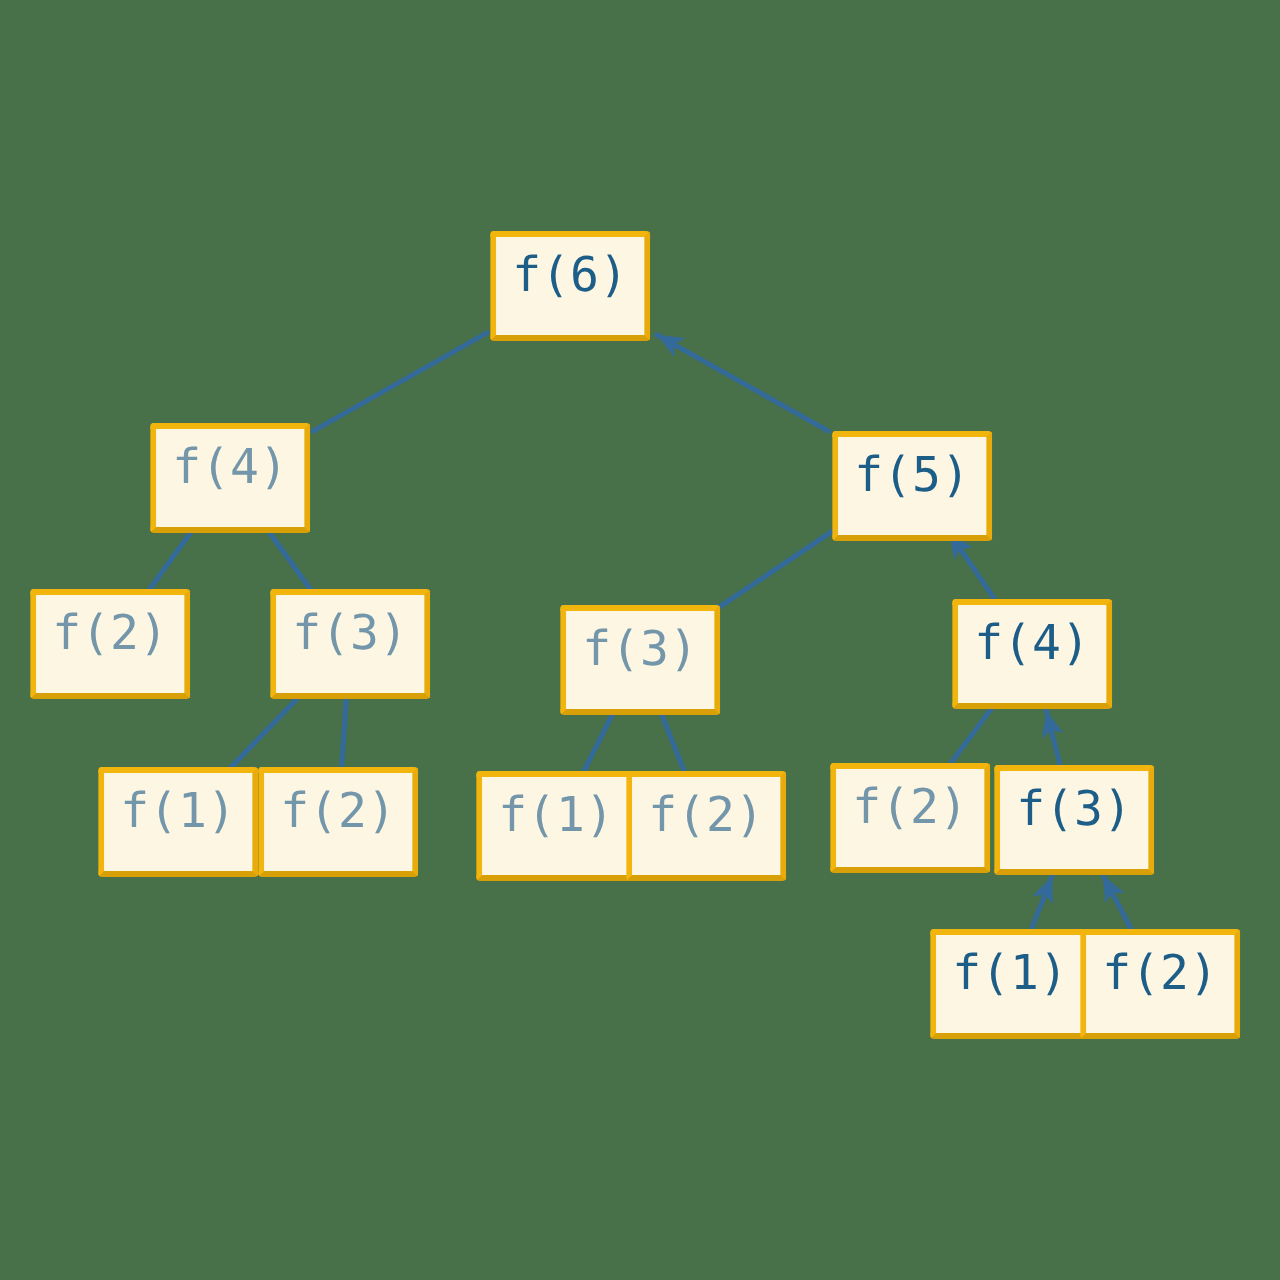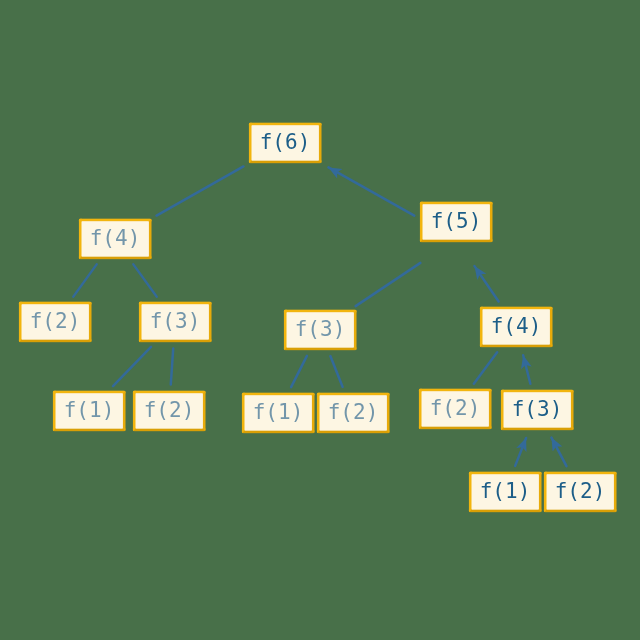--- a/index.html
+++ b/index.html
@@ -22,22 +22,22 @@
     width: 640px; height: 640px;
   }
   .node {
     position: absolute;
     transform: translate(-50%, -50%);
     background: #fdf6e3;
     border: 3px solid #f2b50e;
     border-bottom-color: #d99f06;
     border-right-color: #e8ab0a;
     border-radius: 2px;
-    padding: 4px 8px 5px 8px;
-    font-size: 21px;
+    padding: 4px 8px 15px 8px;
+    font-size: 24px;
     line-height: 1.25;
     white-space: nowrap;
     user-select: none;
   }
   .node.active { color: #1d5e88; }
   .node.faded  { color: #7396aa; }
   .edge-line { stroke: #336a9a; stroke-width: 2.5; stroke-linecap: round; }
 </style>
 </head>
 <body>
@@ -59,21 +59,21 @@
       <line x1="498.6427063248782" y1="301.5426359431547" x2="474.48396732440483" y2="266.1098187424604" class="edge-line" marker-end="url(#arrowhead)"></line>
       <line x1="306.9174549749347" y1="355.85360088286717" x2="291.0825450250653" y2="387.14639911713283" class="edge-line"></line>
       <line x1="330.3673598472549" y1="356.07548082794415" x2="342.6326401527451" y2="386.92451917205585" class="edge-line"></line>
       <line x1="497.16881412197534" y1="352.31405314750856" x2="473.83118587802466" y2="383.68594685249144" class="edge-line"></line>
       <line x1="530.3415554928566" y1="383.683290757481" x2="523.1490103468739" y2="355.2556123233586" class="edge-line" marker-end="url(#arrowhead)"></line>
       <line x1="515.1812549139163" y1="465.91053428308965" x2="526.0916601147784" y2="437.9526209558805" class="edge-line" marker-end="url(#arrowhead)"></line>
       <line x1="566.4635369137616" y1="466.18627969601044" x2="551.4652841149846" y2="437.5849604053194" class="edge-line" marker-end="url(#arrowhead)"></line>
     </svg>
 <div class="node active" style="left: 285px; top: 143px;">f(6)</div>
     <div class="node faded" style="left: 115px; top: 239px;">f(4)</div>
-    <div class="node active" style="left: 456px; top: 222px;">f(5)</div>
+    <div class="node active" style="left: 456px; top: 243px;">f(5)</div>
     <div class="node faded" style="left: 55px; top: 322px;">f(2)</div>
     <div class="node faded" style="left: 175px; top: 322px;">f(3)</div>
     <div class="node faded" style="left: 89px; top: 411px;">f(1)</div>
     <div class="node faded" style="left: 169px; top: 411px;">f(2)</div>
     <div class="node faded" style="left: 320px; top: 330px;">f(3)</div>
     <div class="node active" style="left: 516px; top: 327px;">f(4)</div>
     <div class="node faded" style="left: 278px; top: 413px;">f(1)</div>
     <div class="node faded" style="left: 353px; top: 413px;">f(2)</div>
     <div class="node faded" style="left: 455px; top: 409px;">f(2)</div>
     <div class="node active" style="left: 537px; top: 410px;">f(3)</div>

